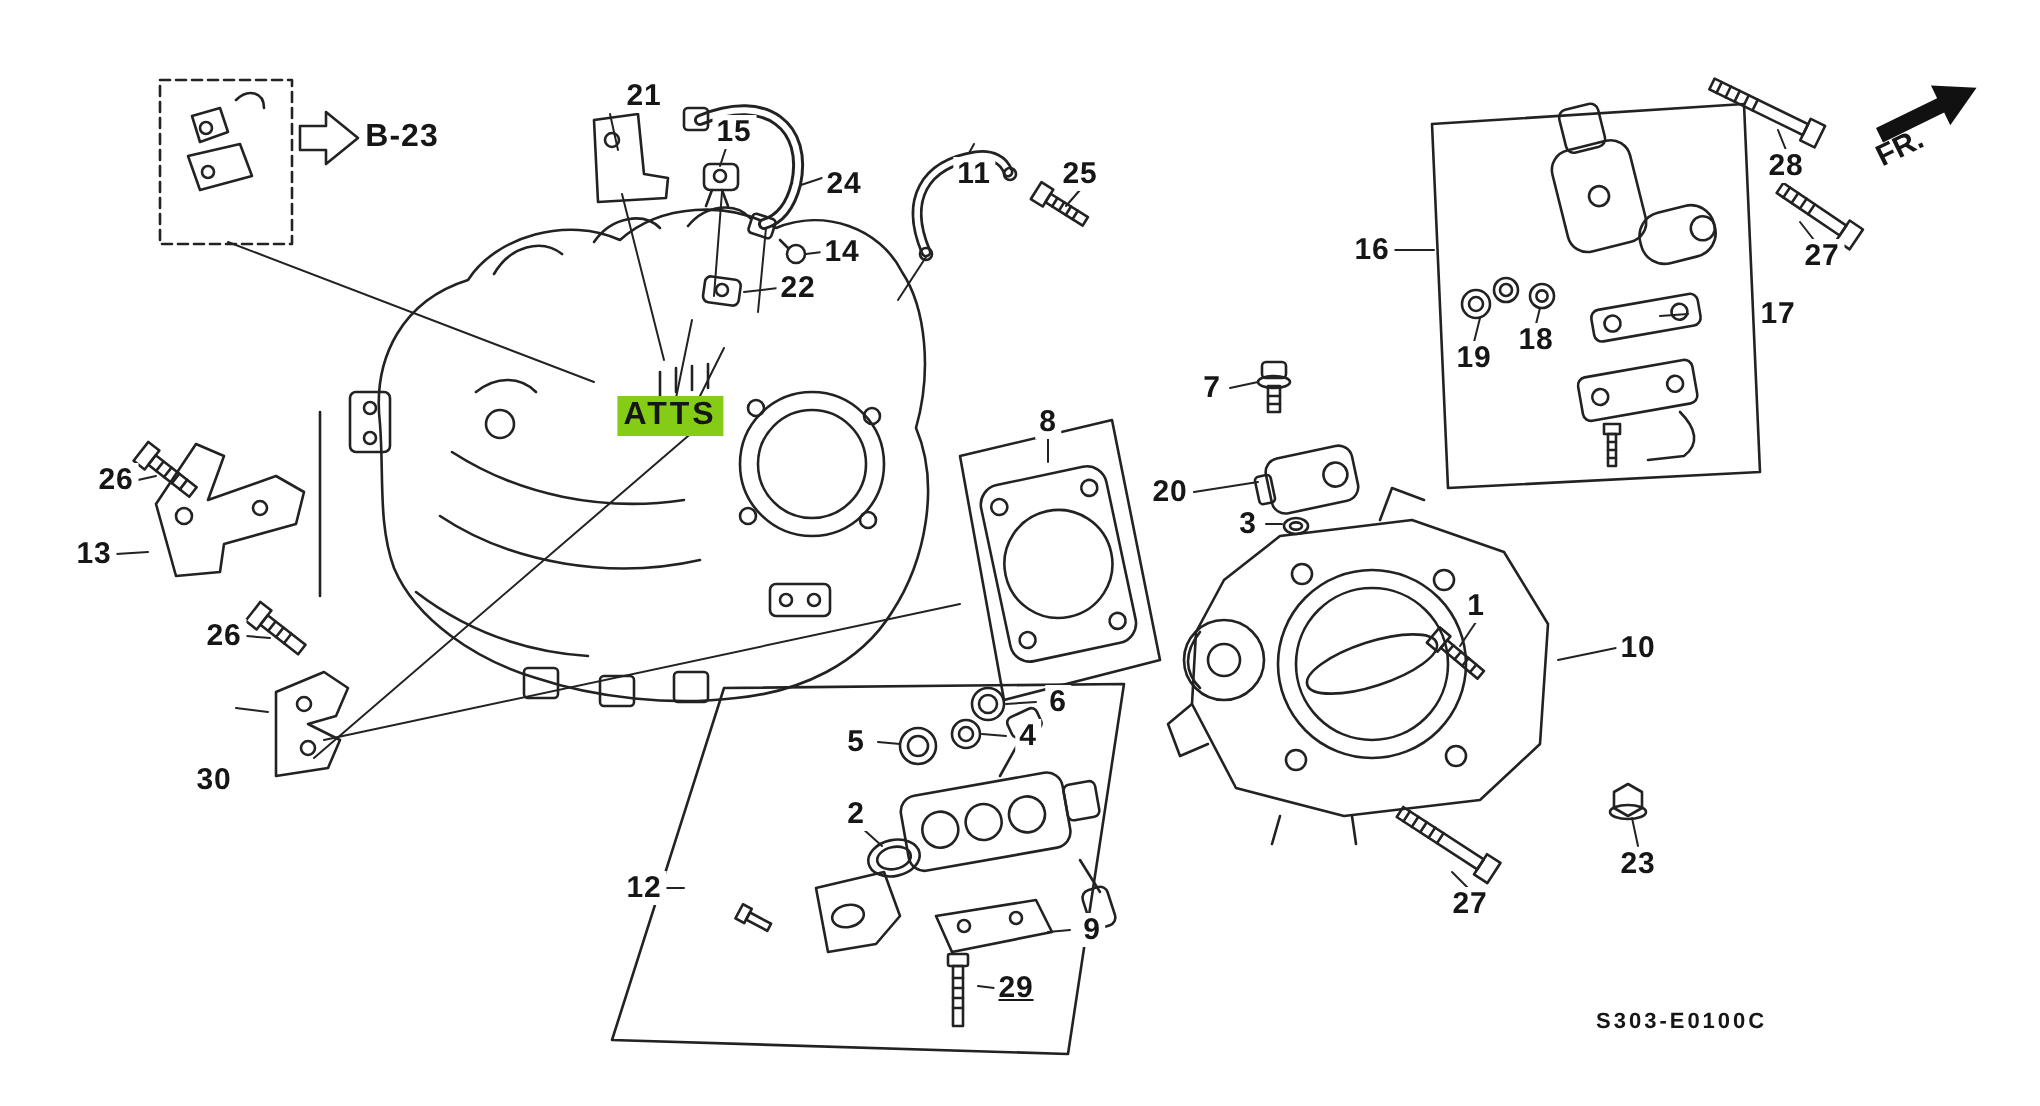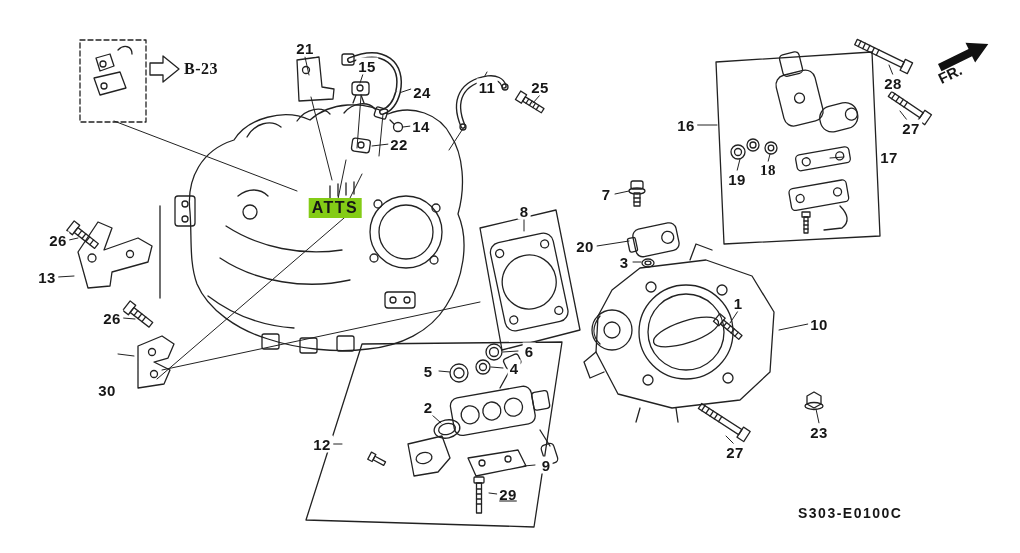--- a/index.html
+++ b/index.html
@@ -10,21 +10,21 @@
   .callout {
     position:absolute; transform:translate(-50%,-50%);
     font-size:15px; font-weight:700; color:#161616;
     background:#ffffff; line-height:1; padding:1px 2px; letter-spacing:.4px;
     white-space:nowrap;
   }
   .label { position:absolute; transform:translate(-50%,-50%); color:#161616; font-weight:700; white-space:nowrap; }
   .label.atts { font-size:16px; letter-spacing:1.5px; background:#84cc16; padding:1px 3px; }
   .label.b23  { font-size:16px; letter-spacing:.5px; }
   .label.fr   { font-size:15px; transform:translate(-50%,-50%) rotate(-26deg); }
-  .label.code { font-size:14px; letter-spacing:1.5px; transform:translate(0,0); }
+  .label.code { font-size:11px; letter-spacing:1.5px; transform:translate(0,0); }
 </style>
 </head>
 <body>
 
 <div class="stage">
 
   <svg width="1020" height="553" viewBox="0 0 1020 553">
     <g stroke="#222" fill="none" stroke-width="1.3" stroke-linejoin="round" stroke-linecap="round">
 
       <g stroke-width="1">
@@ -298,33 +298,33 @@
         </g>
       </g>
 
       <g transform="translate(938,64) rotate(-26)">
         <polygon points="0,0 34,0 34,-7 54,4 34,15 34,8 0,8" fill="#111" stroke="none"></polygon>
       </g>
     </g>
   </svg>
 
   <div>
-      <span class="callout" style="left: 305px; top: 48px;">21</span>
+      <span class="callout" style="left: 322px; top: 48px;">21</span>
       <span class="callout" style="left: 367px; top: 66px;">15</span>
       <span class="callout" style="left: 422px; top: 92px;">24</span>
       <span class="callout" style="left: 487px; top: 63px; margin-top: 24px;">11</span>
       <span class="callout" style="left: 540px; top: 87px;">25</span>
       <span class="callout" style="left: 421px; top: 126px;">14</span>
       <span class="callout" style="left: 399px; top: 144px;">22</span>
       <span class="callout" style="left: 686px; top: 125px;">16</span>
       <span class="callout" style="left: 893px; top: 83px;">28</span>
       <span class="callout" style="left: 911px; top: 128px;">27</span>
       <span class="callout" style="left: 889px; top: 157px; text-align: center;">17</span>
       <span class="callout" style="left: 737px; top: 179px;">19</span>
-      <span class="callout" style="left: 768px; top: 170px; font-family: Liberation Serif, serif;">18</span>
+      <span class="callout" style="left: 768px; top: 170px;">18</span>
       <span class="callout" style="left: 606px; top: 194px;">7</span>
       <span class="callout" style="left: 524px; top: 211px;">8</span>
       <span class="callout" style="left: 58px; top: 240px;">26</span>
       <span class="callout" style="left: 585px; top: 246px;">20</span>
       <span class="callout" style="left: 624px; top: 262px;">3</span>
       <span class="callout" style="left: 47px; top: 277px;">13</span>
       <span class="callout" style="left: 112px; top: 318px;">26</span>
       <span class="callout" style="left: 738px; top: 303px;">1</span>
       <span class="callout" style="left: 819px; top: 324px;">10</span>
       <span class="callout" style="left: 107px; top: 354px; margin-top: 36px;">30</span>
@@ -332,18 +332,18 @@
       <span class="callout" style="left: 428px; top: 371px;">5</span>
       <span class="callout" style="left: 514px; top: 368px;">4</span>
       <span class="callout" style="left: 428px; top: 407px;">2</span>
       <span class="callout" style="left: 819px; top: 432px;">23</span>
       <span class="callout" style="left: 322px; top: 444px;">12</span>
       <span class="callout" style="left: 735px; top: 452px;">27</span>
       <span class="callout" style="left: 546px; top: 465px;">9</span>
       <span class="callout" style="left: 508px; top: 494px; text-decoration: underline;">29</span>
     </div>
 
-  <div class="label b23" style="left:201px; top:69px;font-family:Liberation Serif, serif;">B-23</div>
+  <div class="label b23" style="left:201px; top:69px;">B-23</div>
   <div class="label atts" style="left:335px; top:208px;">ATTS</div>
   <div class="label fr" style="left:950px; top:74px;">FR.</div>
   <div class="label code" style="left:798px; top:505px;">S303-E0100C</div>
 
 </div>
 
 </body></html>

